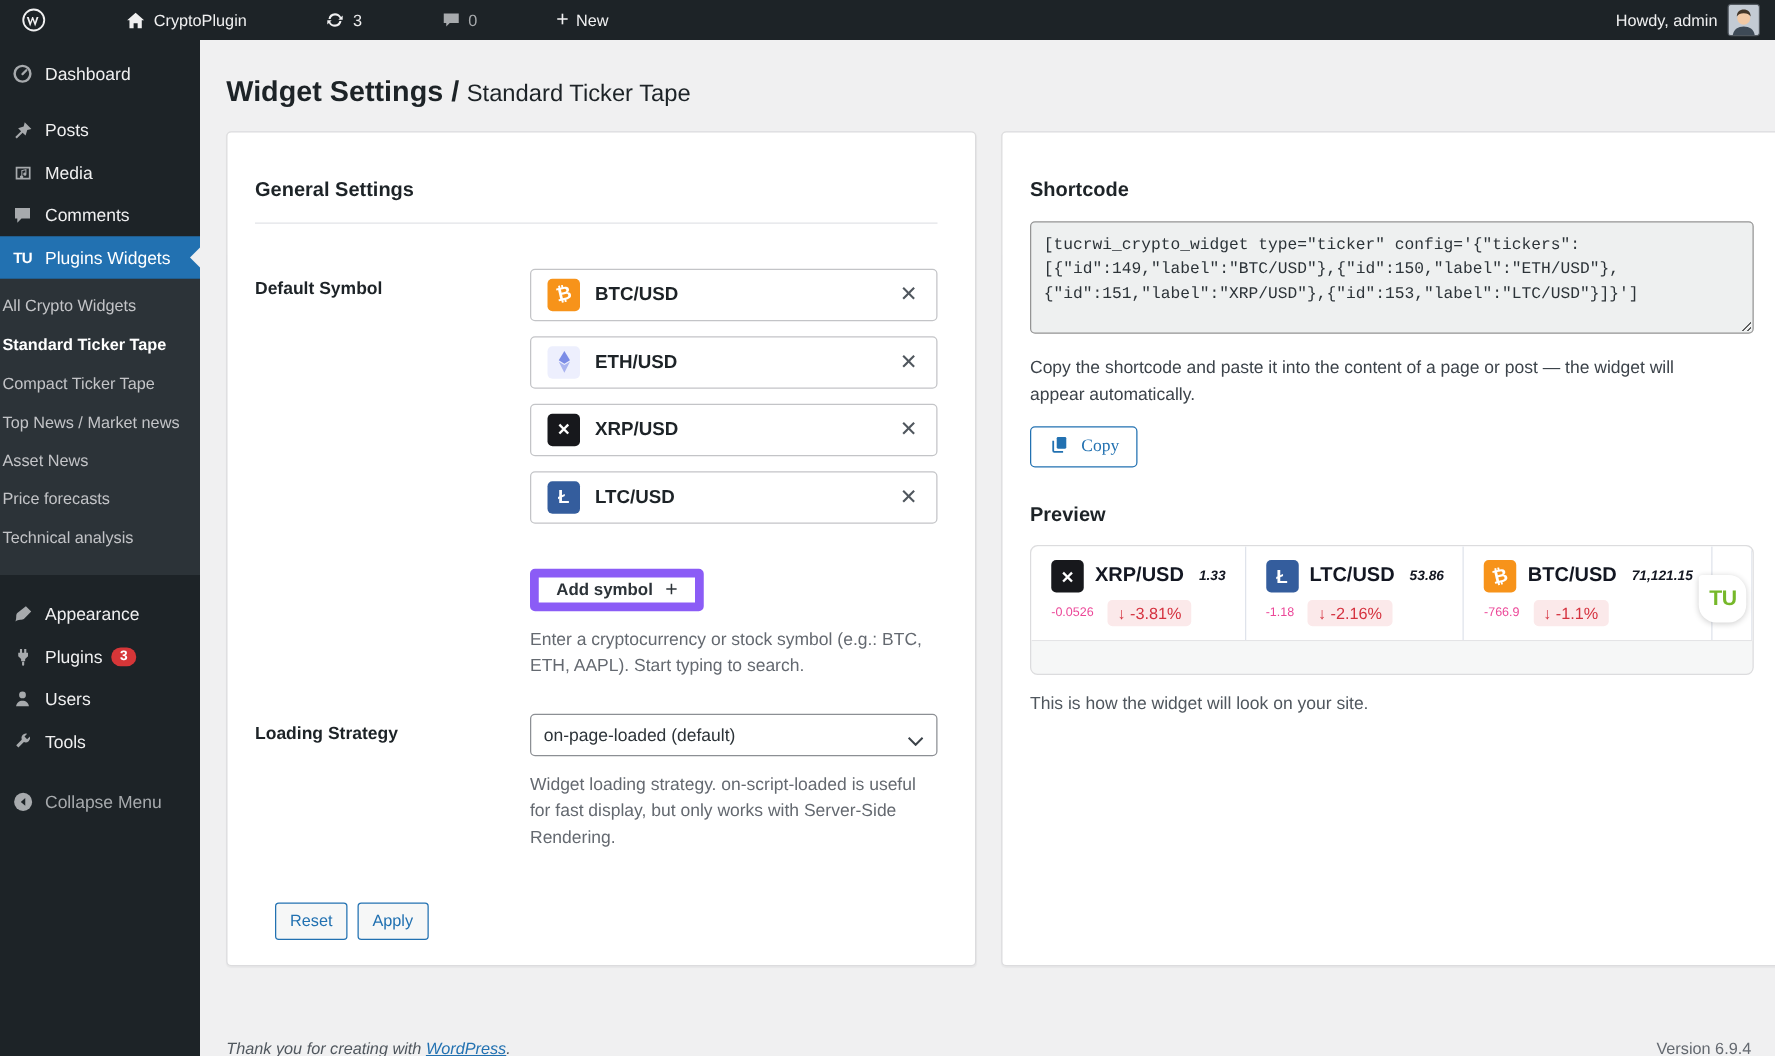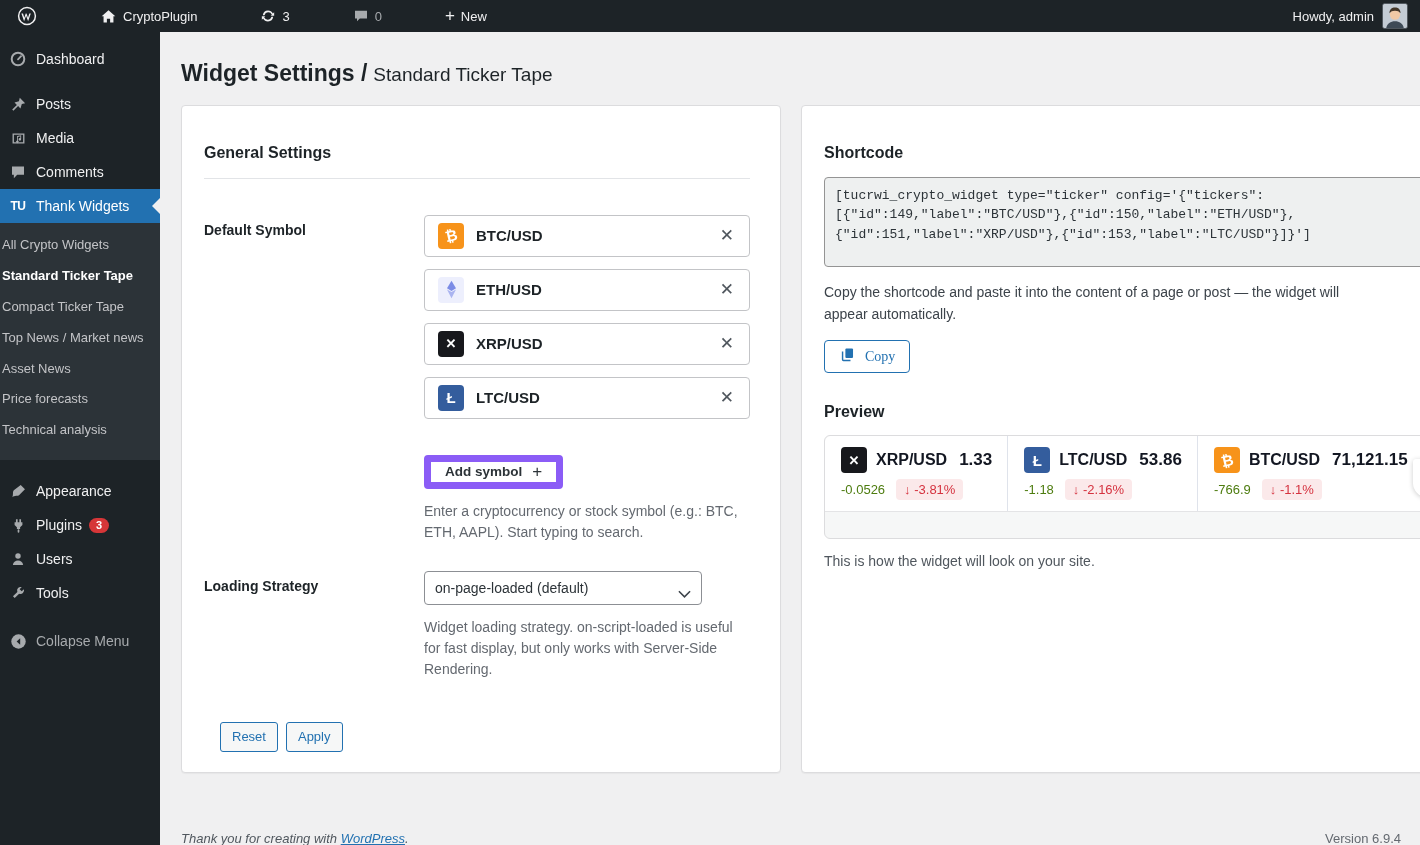--- a/index.html
+++ b/index.html
@@ -65,21 +65,21 @@
   .coin.ltc{ background:#345d9d;}
   .sym-label{ margin-left:12px; font-size:15px; font-weight:600; color:#1d2327;}
   .pill-x{ margin-left:auto; font-size:17px; color:#50575e; background:none; border:none; cursor:pointer; padding:2px; line-height:1;}
 
   .add-btn{ margin-top:24px; display:inline-flex; align-items:center; gap:10px; height:34px; padding:0 14px;
     background:#fff; border:7px solid #8b5cf6; border-radius:4px; font-size:13.5px; font-weight:600;
     color:#2c3338; cursor:pointer; font-family:inherit;}
   .add-plus{ font-size:17px; font-weight:400;}
   .field-help{ margin-top:12px; font-size:14px; color:#646970; line-height:1.5;}
 
-  .select-wrap{ position:relative; width:278px;text-decoration:underline;}
+  .select-wrap{ position:relative; width:326px;text-decoration:underline;}
   select.wp-select{ width:100%; height:34px; border:1px solid #8c8f94; border-radius:4px; background:#fff;
     font-size:14px; color:#2c3338; padding:0 30px 0 10px; appearance:none; -webkit-appearance:none; font-family:inherit; cursor:pointer;}
   .select-chevron{ position:absolute; right:11px; top:13px; pointer-events:none;}
 
   .btn-row{ margin-top:42px; display:flex; gap:8px;padding-left:16px;}
   .btn-secondary{ background:#f6f7f7; border:1px solid #2271b1; color:#2271b1; border-radius:3px;
     height:30px; padding:0 11px; font-size:13px; display:inline-flex; align-items:center; cursor:pointer; font-family:inherit;}
 
   
   textarea.shortcode{ width:100%; height:90px; margin-top:15px; background:#eef0f0; border:1px solid #949494;
@@ -87,23 +87,23 @@
   .sc-help{ margin:11px 0 0; font-size:14px; color:#3c434a; line-height:1.55; max-width:562px;}
   .copy-btn{ margin-top:15px; display:inline-flex; align-items:center; gap:9px; height:33px; padding:0 14px;
     background:#fff; border:1px solid #2271b1; border-radius:4px; color:#2271b1; font-size:14px; cursor:pointer; font-family:Liberation Serif, serif;}
   h2.preview-title{ margin-top:30px;}
   .preview-box{ margin-top:14px; border:1px solid #dcdcde; background:#f6f7f7; border-radius:6px;
     height:104px; position:relative; overflow:hidden;}
   .tape{ background:#fff; border-bottom:1px solid #e4e4e6; display:flex; height:76px; overflow:hidden; border-radius:6px 6px 0 0;}
   .cell{ padding:11px 15px 0 16px; border-right:1px solid #dfe3eb; white-space:nowrap;}
   .cell-top{ display:flex; align-items:center; gap:9px;}
   .tk-sym{ font-size:16px; font-weight:700; color:#131722;}
-  .tk-price{ font-size:17px; font-weight:700; color:#131722; margin-left:3px;}
+  .tk-price{ font-size:11px; font-weight:700; color:#131722; margin-left:3px;font-style:italic;}
   .cell-bottom{ display:flex; align-items:center; gap:11px; margin-top:6px;}
-  .tk-chg{ color:#4d7c0f; font-size:13px;}
+  .tk-chg{ color:#ec4899; font-size:10px;}
   .tk-pill{ background:#fbe9ea; color:#d5323f; font-size:13px; border-radius:4px; padding:3px 8px;}
   .tu-badge{ position:absolute; top:23px; right:5px; width:38px; height:38px; background:#fff;
     border-radius:3px 14px 14px 14px; box-shadow:0 1px 5px rgba(0,0,0,.2); display:flex; align-items:center;
     justify-content:center; color:#76b82a; font-weight:800; font-size:17px; letter-spacing:-.5px;}
   .preview-help{ margin-top:14px; font-size:14px; color:#50575e;}
 
   
   .footerbar{ display:flex; justify-content:space-between; align-items:flex-end; margin:58px 19px 0 21px; font-size:13px;}
   .thanks{ font-style:italic; color:#50575e;}
   .thanks a{ color:#2271b1; }
@@ -200,21 +200,21 @@
             <path d="M2.5 3h15v10.5H9L4.8 17.7v-4.2H2.5z"></path>
           </svg>
       </span>
       <span class="mi-label">Comments</span>
     </div>
 
     <div class="menu-item active">
       <span class="mi-icon">
         <span class="tu-mini">TU</span>
       </span>
-      <span class="mi-label">Thank Widgets</span>
+      <span class="mi-label">Plugins Widgets</span>
     </div>
     <div class="submenu">
       <div class="sub-item">All Crypto Widgets</div>
       <div class="sub-item current">Standard Ticker Tape</div>
       <div class="sub-item">Compact Ticker Tape</div>
       <div class="sub-item">Top News / Market news</div>
       <div class="sub-item">Asset News</div>
       <div class="sub-item">Price forecasts</div>
       <div class="sub-item">Technical analysis</div>
     </div>

